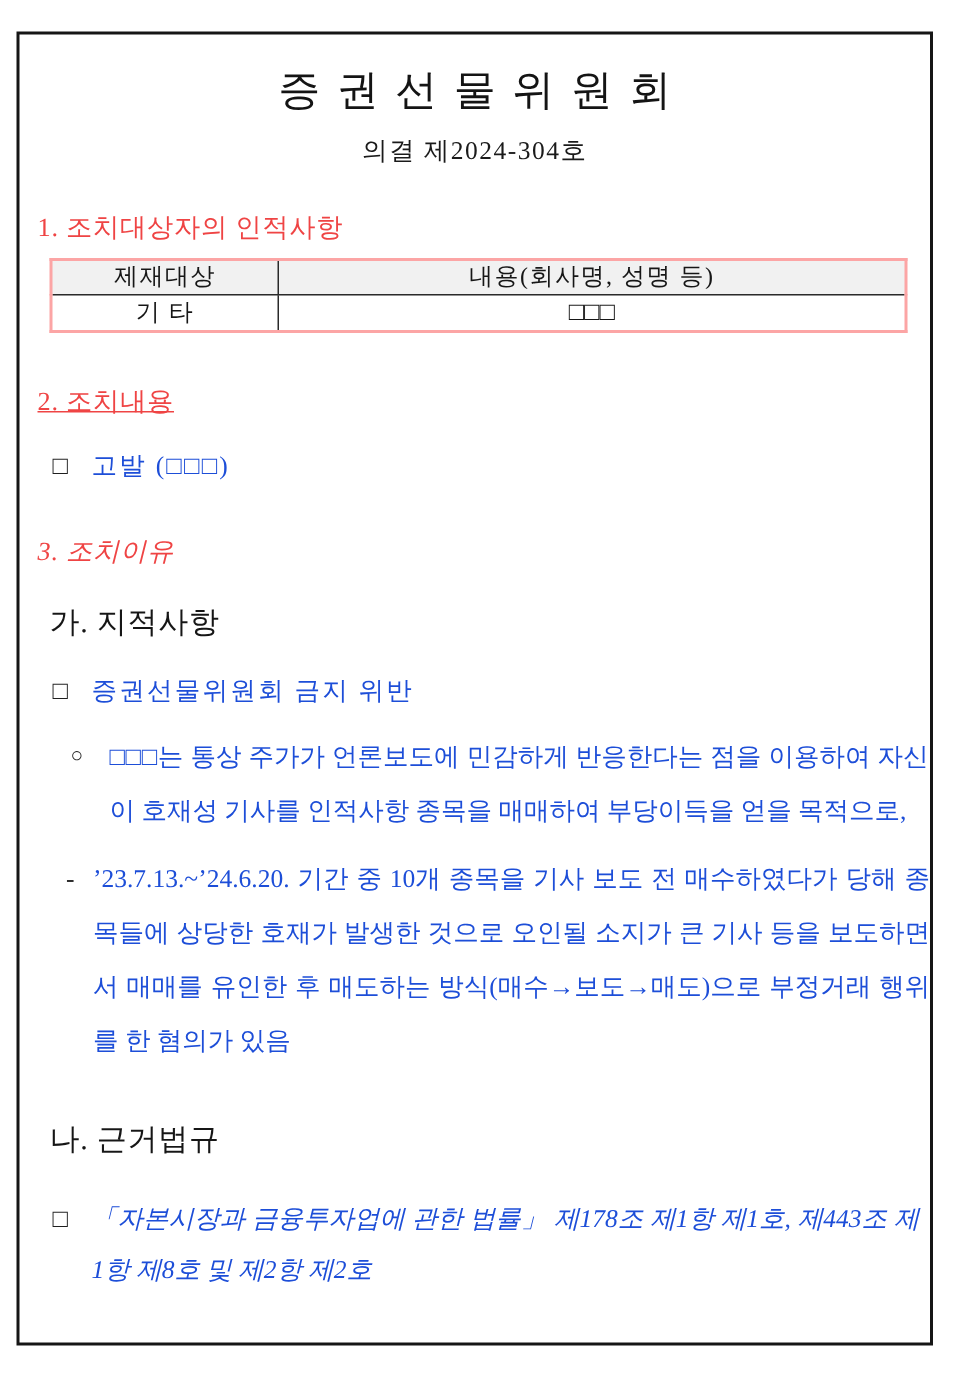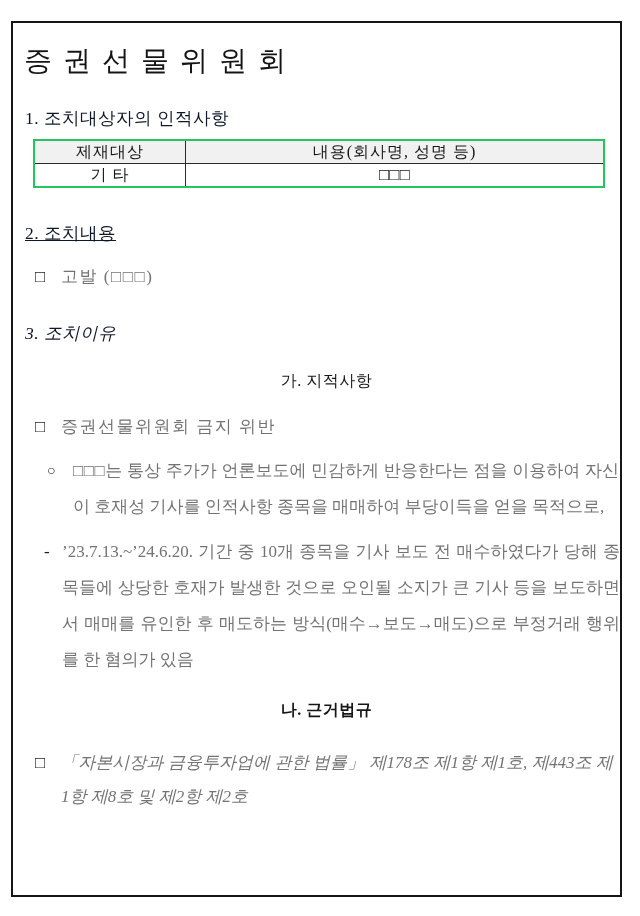--- a/index.html
+++ b/index.html
@@ -23,20 +23,21 @@
     left: 11px;
     top: 21px;
     width: 611px;
     height: 876px;
     border: 2px solid #161616;
     box-sizing: border-box;
     background: #ffffff;
   }
   .doc-title {
     margin-top: 20px;
+    text-align: center;
     font-size: 28px;
     line-height: 36px;
     letter-spacing: 11px;
     text-indent: 11px; 
     font-weight: 500;
     color: #141414;
     white-space: nowrap;
   }
   .decision-no {
     margin-top: 11px;
@@ -44,42 +45,41 @@
     font-size: 17px;
     line-height: 22px;
     letter-spacing: 1px;
     color: #1a1a1a;
   }
   .h-num {
     font-size: 17.5px;
     line-height: 22px;
     letter-spacing: 0.5px;
     margin-left: 12px;
-    color: #0f172a;
+    color: #ef4444;
   }
   .h1-sec { margin-top: 28px; }
   .h2-sec { margin-top: 34px; text-decoration: underline; }
   .h3-sec { margin-top: 34px; font-style: italic; }
   .h-sub {
-    font-size: 16px;
+    font-size: 20px;
     line-height: 22px;
     letter-spacing: 0.5px;
     margin-left: 20px;
     color: #161616;
-    text-align: center;
   }
   .sub-a { margin-top: 26px; }
-  .sub-b { margin-top: 21px; font-weight: bold; }
+  .sub-b { margin-top: 37px; }
 
   table.info-table {
     margin-top: 10px;
     margin-left: 20px;
     width: 572px;
     border-collapse: collapse;
-    border: 2px solid #22c55e;
+    border: 2px solid #fca5a5;
     table-layout: fixed;
   }
   table.info-table th, table.info-table td {
     border: 1px solid #2a2a2a;
     font-size: 16px;
     font-weight: 400;
     text-align: center;
     padding: 0;
     height: 22px;
     line-height: 22px;
@@ -95,41 +95,42 @@
     align-items: flex-start;
     font-size: 17px;
   }
   .bullet-row .bullet {
     flex: 0 0 auto;
     text-align: left;
   }
   .bullet-row .btext {
     flex: 1 1 auto;
     text-align: justify;
-    color: #737373;
+    color: #1d4ed8;
   }
   .row-gobal   { margin-top: 22px; margin-left: 22px; width: 520px; line-height: 22px; }
   .row-issue   { margin-top: 24px; margin-left: 22px; width: 540px; line-height: 22px; }
   .row-gobal .bullet, .row-issue .bullet, .row-legal .bullet { width: 26px; }
   .row-issue .btext, .row-gobal .btext { letter-spacing: 1.5px; text-align: left; }
 
   .row-circle  { margin-top: 15px; margin-left: 34px; width: 572px; line-height: 36px; }
   .row-circle .bullet { width: 26px; font-size: 14px; line-height: 36px; }
   .row-dash    { margin-top: 9px;  margin-left: 31px; width: 576px; line-height: 36px; }
   .row-dash .bullet { width: 18px; }
   .row-legal   { margin-top: 25px; margin-left: 22px; width: 578px; line-height: 34px; }
   .row-legal .btext { text-align: justify; font-style: italic; }
 </style>
 </head>
 <body>
 
 <div class="canvas">
   <div class="page">
 
     <div class="doc-title">증권선물위원회</div>
+    <div class="decision-no">의결 제2024-304호</div>
 
     <div class="h-num h1-sec">1. 조치대상자의 인적사항</div>
 
     <table class="info-table">
       <thead>
         <tr>
           <th class="col-target">제재대상</th>
           <th>내용(회사명, 성명 등)</th>
         </tr>
       </thead>

